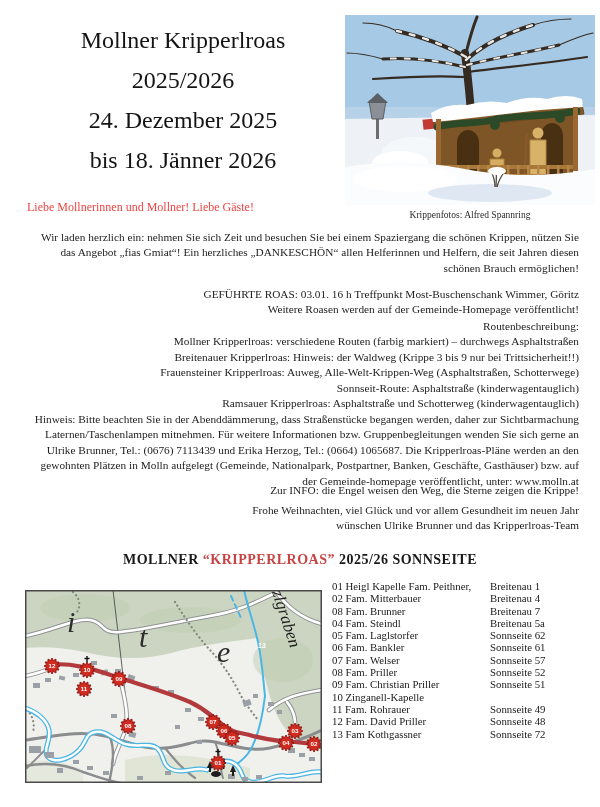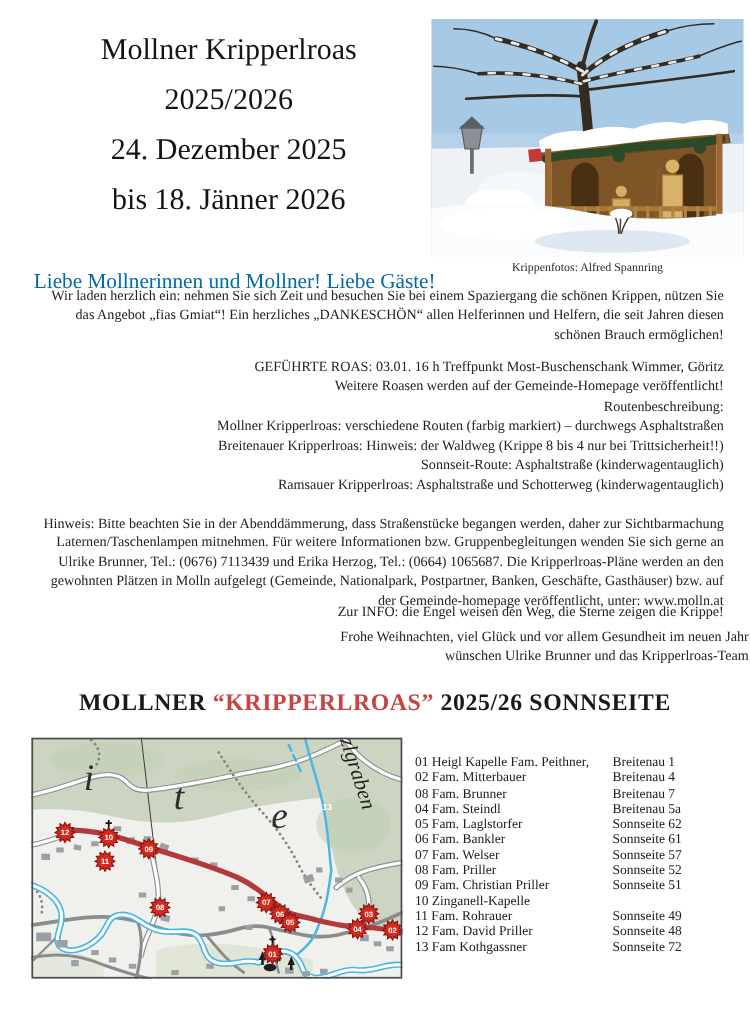--- a/index.html
+++ b/index.html
@@ -10,38 +10,38 @@
   
   .title-block{left:18px;top:20px;width:330px;text-align:center;
                font-size:24px;line-height:40px;color:#141414;letter-spacing:0px;}
 
   
   .photo{left:345px;top:15px;width:250px;height:190px;}
   .photo-credit{left:345px;top:210px;width:250px;text-align:center;
                 font-size:9.5px;color:#2a2a2a;}
 
   
-  .greeting{left:27px;top:215px;font-size:17px;color:#0369a1;}
+  .greeting{left:27px;top:200px;font-size:12px;color:#ef4444;}
   .bodytext{left:27px;width:552px;font-size:11.3px;line-height:15.4px;color:#222;text-align:right;}
   .p1{top:230px;}
   .p2{top:287px;}
   .p3{top:319px;}
   .p4{top:412px;}
   .p5{top:483px;}
-  .p6{top:503px;margin-left:20px;}
+  .p6{top:503px;}
 
   
   .section-heading{left:0;top:552px;width:600px;text-align:center;
-                   font-size:19px;font-weight:600;letter-spacing:0.5px;color:#191919;}
+                   font-size:14px;font-weight:600;letter-spacing:0.5px;color:#191919;}
 
   
   .map{left:25px;top:590px;width:297px;height:193px;}
 
   
-  .krippen-list{left:332px;top:604px;width:266px;font-size:10.8px;color:#202020;}
+  .krippen-list{left:332px;top:580px;width:266px;font-size:10.8px;color:#202020;}
   .krow{position:relative;height:12.3px;line-height:12.3px;white-space:nowrap;}
   .kname{position:absolute;left:0;}
   .kaddr{position:absolute;left:158px;}
 </style>
 </head>
 <body>
 
 <div class="abs title-block">
   <div>Mollner Kripperlroas</div>
   <div>2025/2026</div>
@@ -145,21 +145,22 @@
 <div class="abs bodytext p1">Wir laden herzlich ein: nehmen Sie sich Zeit und besuchen Sie bei einem Spaziergang die schönen Krippen, nützen Sie das Angebot „fias Gmiat“! Ein herzliches „DANKESCHÖN“ allen Helferinnen und Helfern, die seit Jahren diesen schönen Brauch ermöglichen!</div>
 
 <div class="abs bodytext p2">
   <div>GEFÜHRTE ROAS: 03.01. 16 h Treffpunkt Most-Buschenschank Wimmer, Göritz</div>
   <div>Weitere Roasen werden auf der Gemeinde-Homepage veröffentlicht!</div>
 </div>
 
 <div class="abs bodytext p3">
   <div>Routenbeschreibung:</div>
   <div>Mollner Kripperlroas: verschiedene Routen (farbig markiert) – durchwegs Asphaltstraßen</div>
-  <div>Breitenauer Kripperlroas: Hinweis: der Waldweg (Krippe 8 bis 4 nur bei Trittsicherheit!!)</div>
+  <div>Breitenauer Kripperlroas: Hinweis: der Waldweg (Krippe 3 bis 9 nur bei Trittsicherheit!!)</div>
+  <div>Frauensteiner Kripperlroas: Auweg, Alle-Welt-Krippen-Weg (Asphaltstraßen, Schotterwege)</div>
   <div>Sonnseit-Route: Asphaltstraße (kinderwagentauglich)</div>
   <div>Ramsauer Kripperlroas: Asphaltstraße und Schotterweg (kinderwagentauglich)</div>
 </div>
 
 <div class="abs bodytext p4">Hinweis: Bitte beachten Sie in der Abenddämmerung, dass Straßenstücke begangen werden, daher zur Sichtbarmachung Laternen/Taschenlampen mitnehmen. Für weitere Informationen bzw. Gruppenbegleitungen wenden Sie sich gerne an Ulrike Brunner, Tel.: (0676) 7113439 und Erika Herzog, Tel.: (0664) 1065687. Die Kripperlroas-Pläne werden an den gewohnten Plätzen in Molln aufgelegt (Gemeinde, Nationalpark, Postpartner, Banken, Geschäfte, Gasthäuser) bzw. auf der Gemeinde-homepage veröffentlicht, unter: www.molln.at</div>
 
 <div class="abs bodytext p5">Zur INFO: die Engel weisen den Weg, die Sterne zeigen die Krippe!</div>
 
 <div class="abs bodytext p6">
   <div>Frohe Weihnachten, viel Glück und vor allem Gesundheit im neuen Jahr</div>

